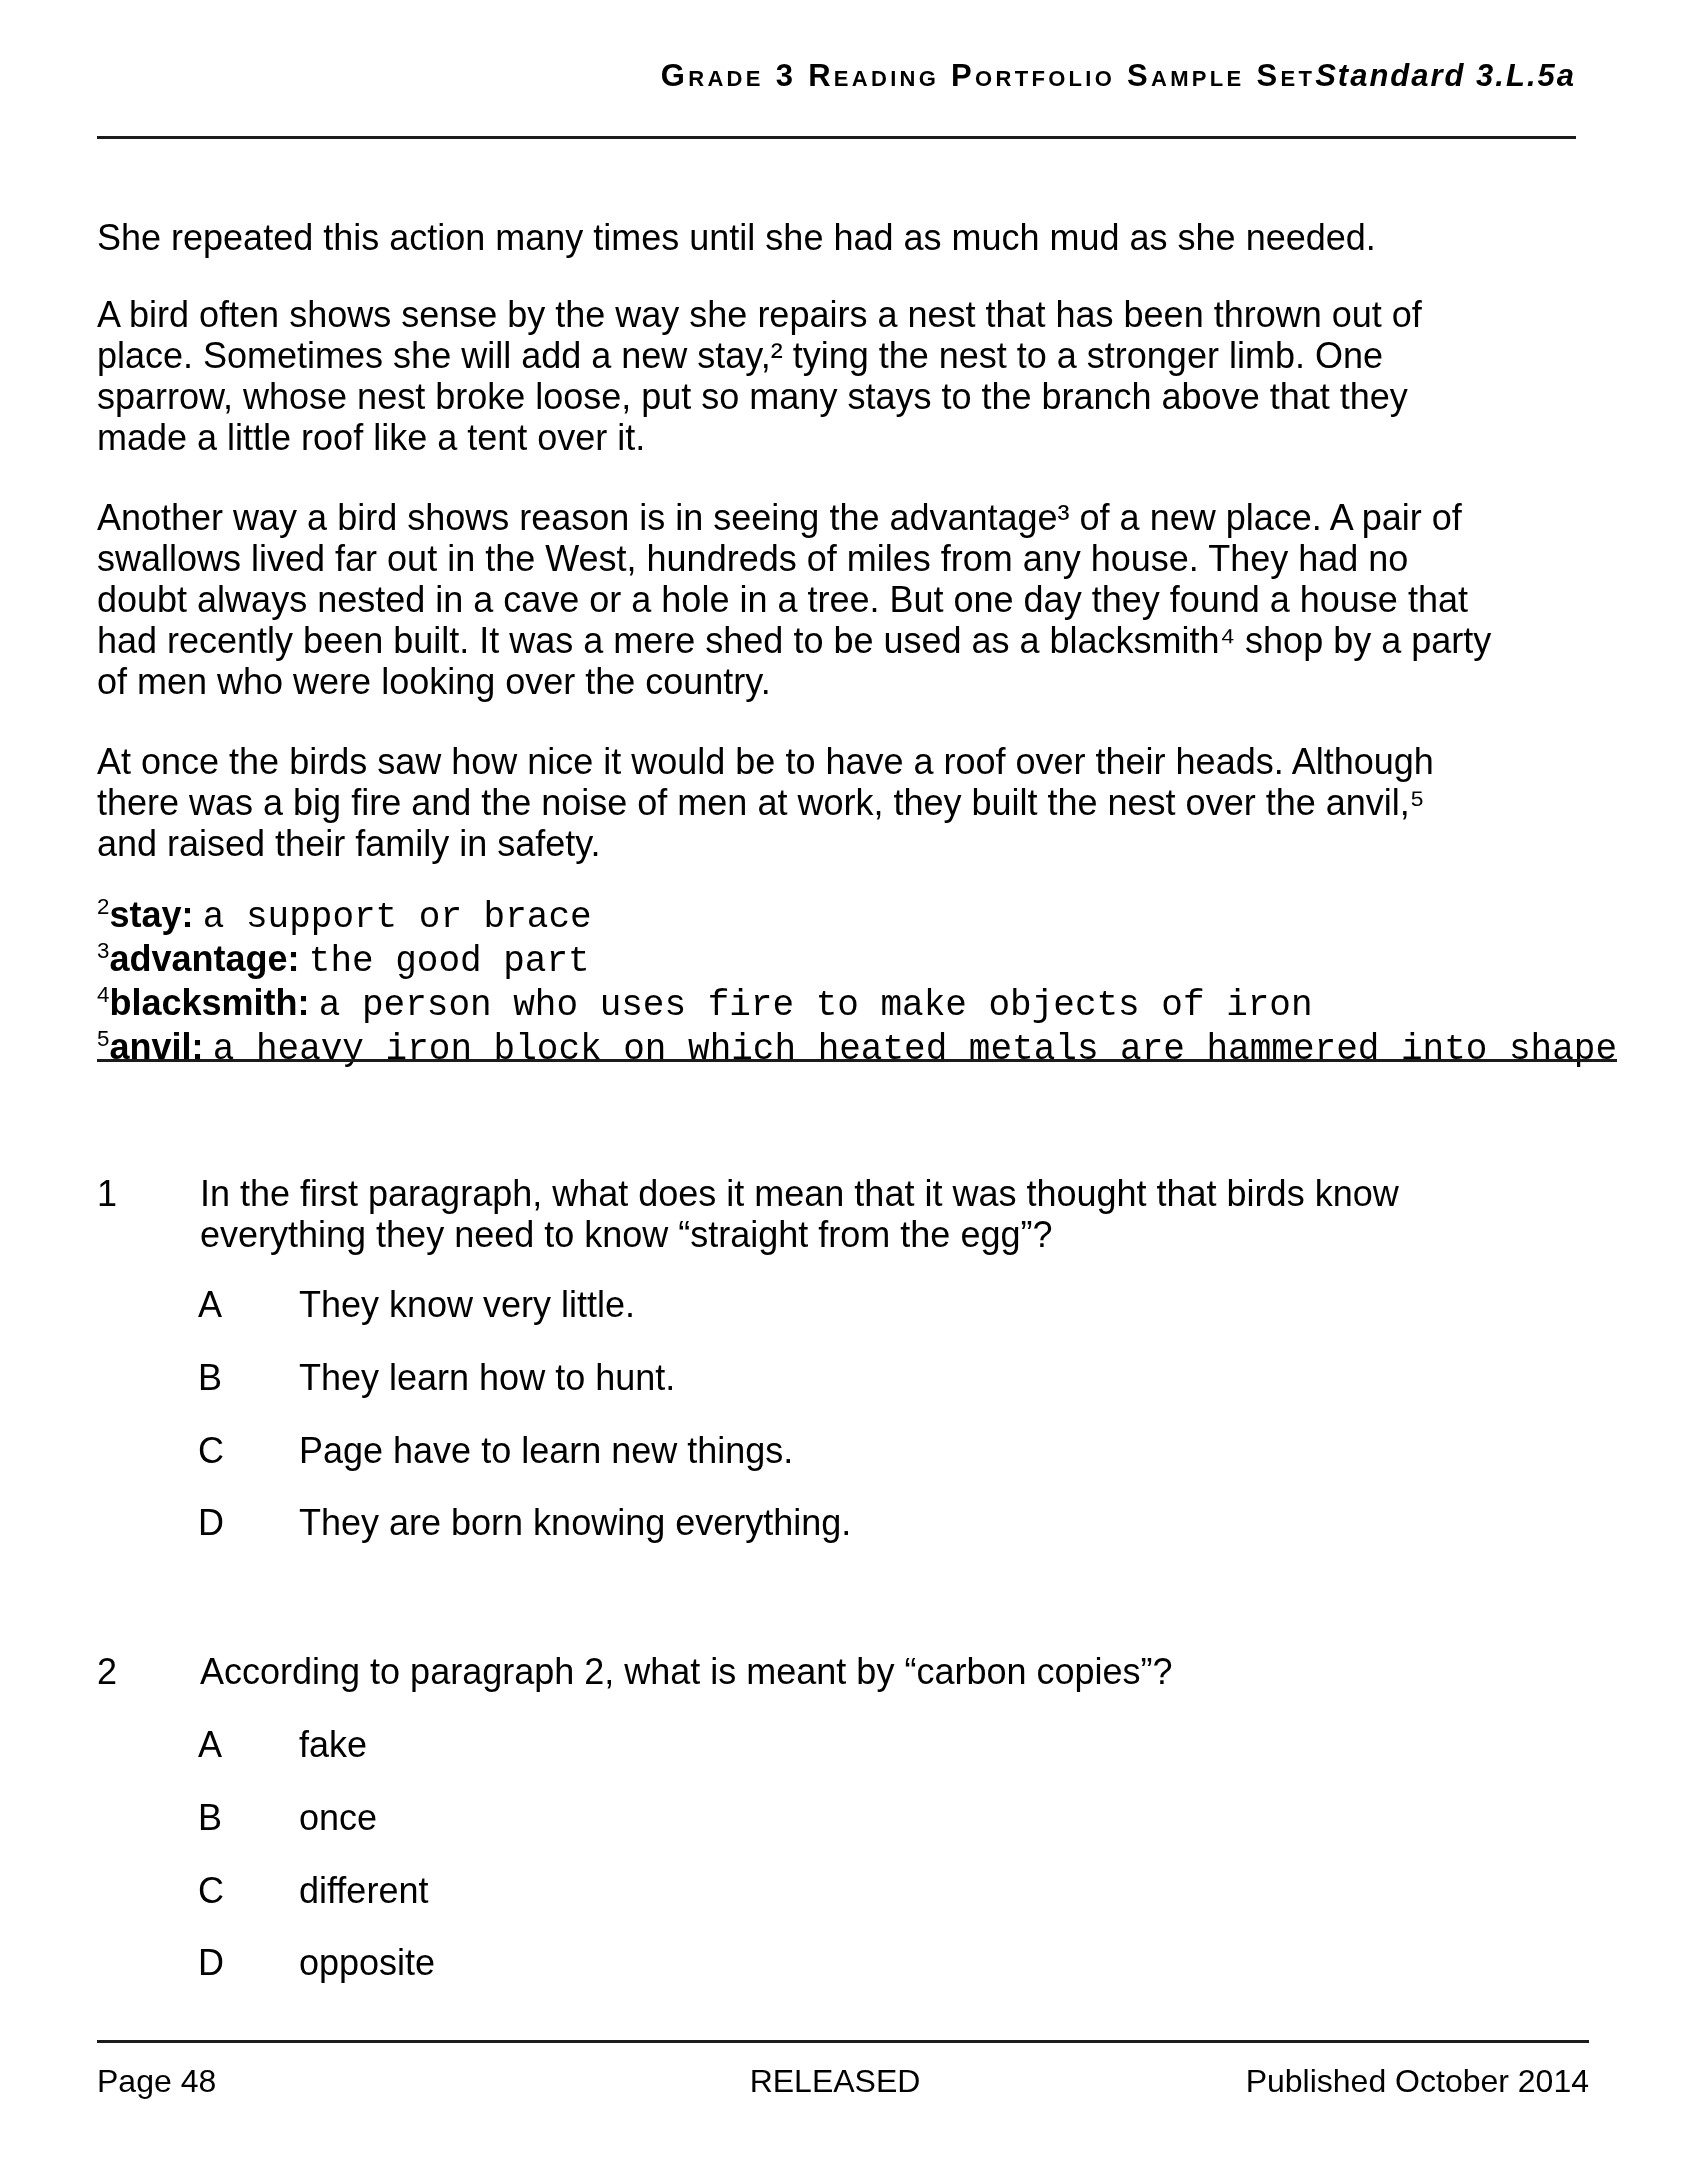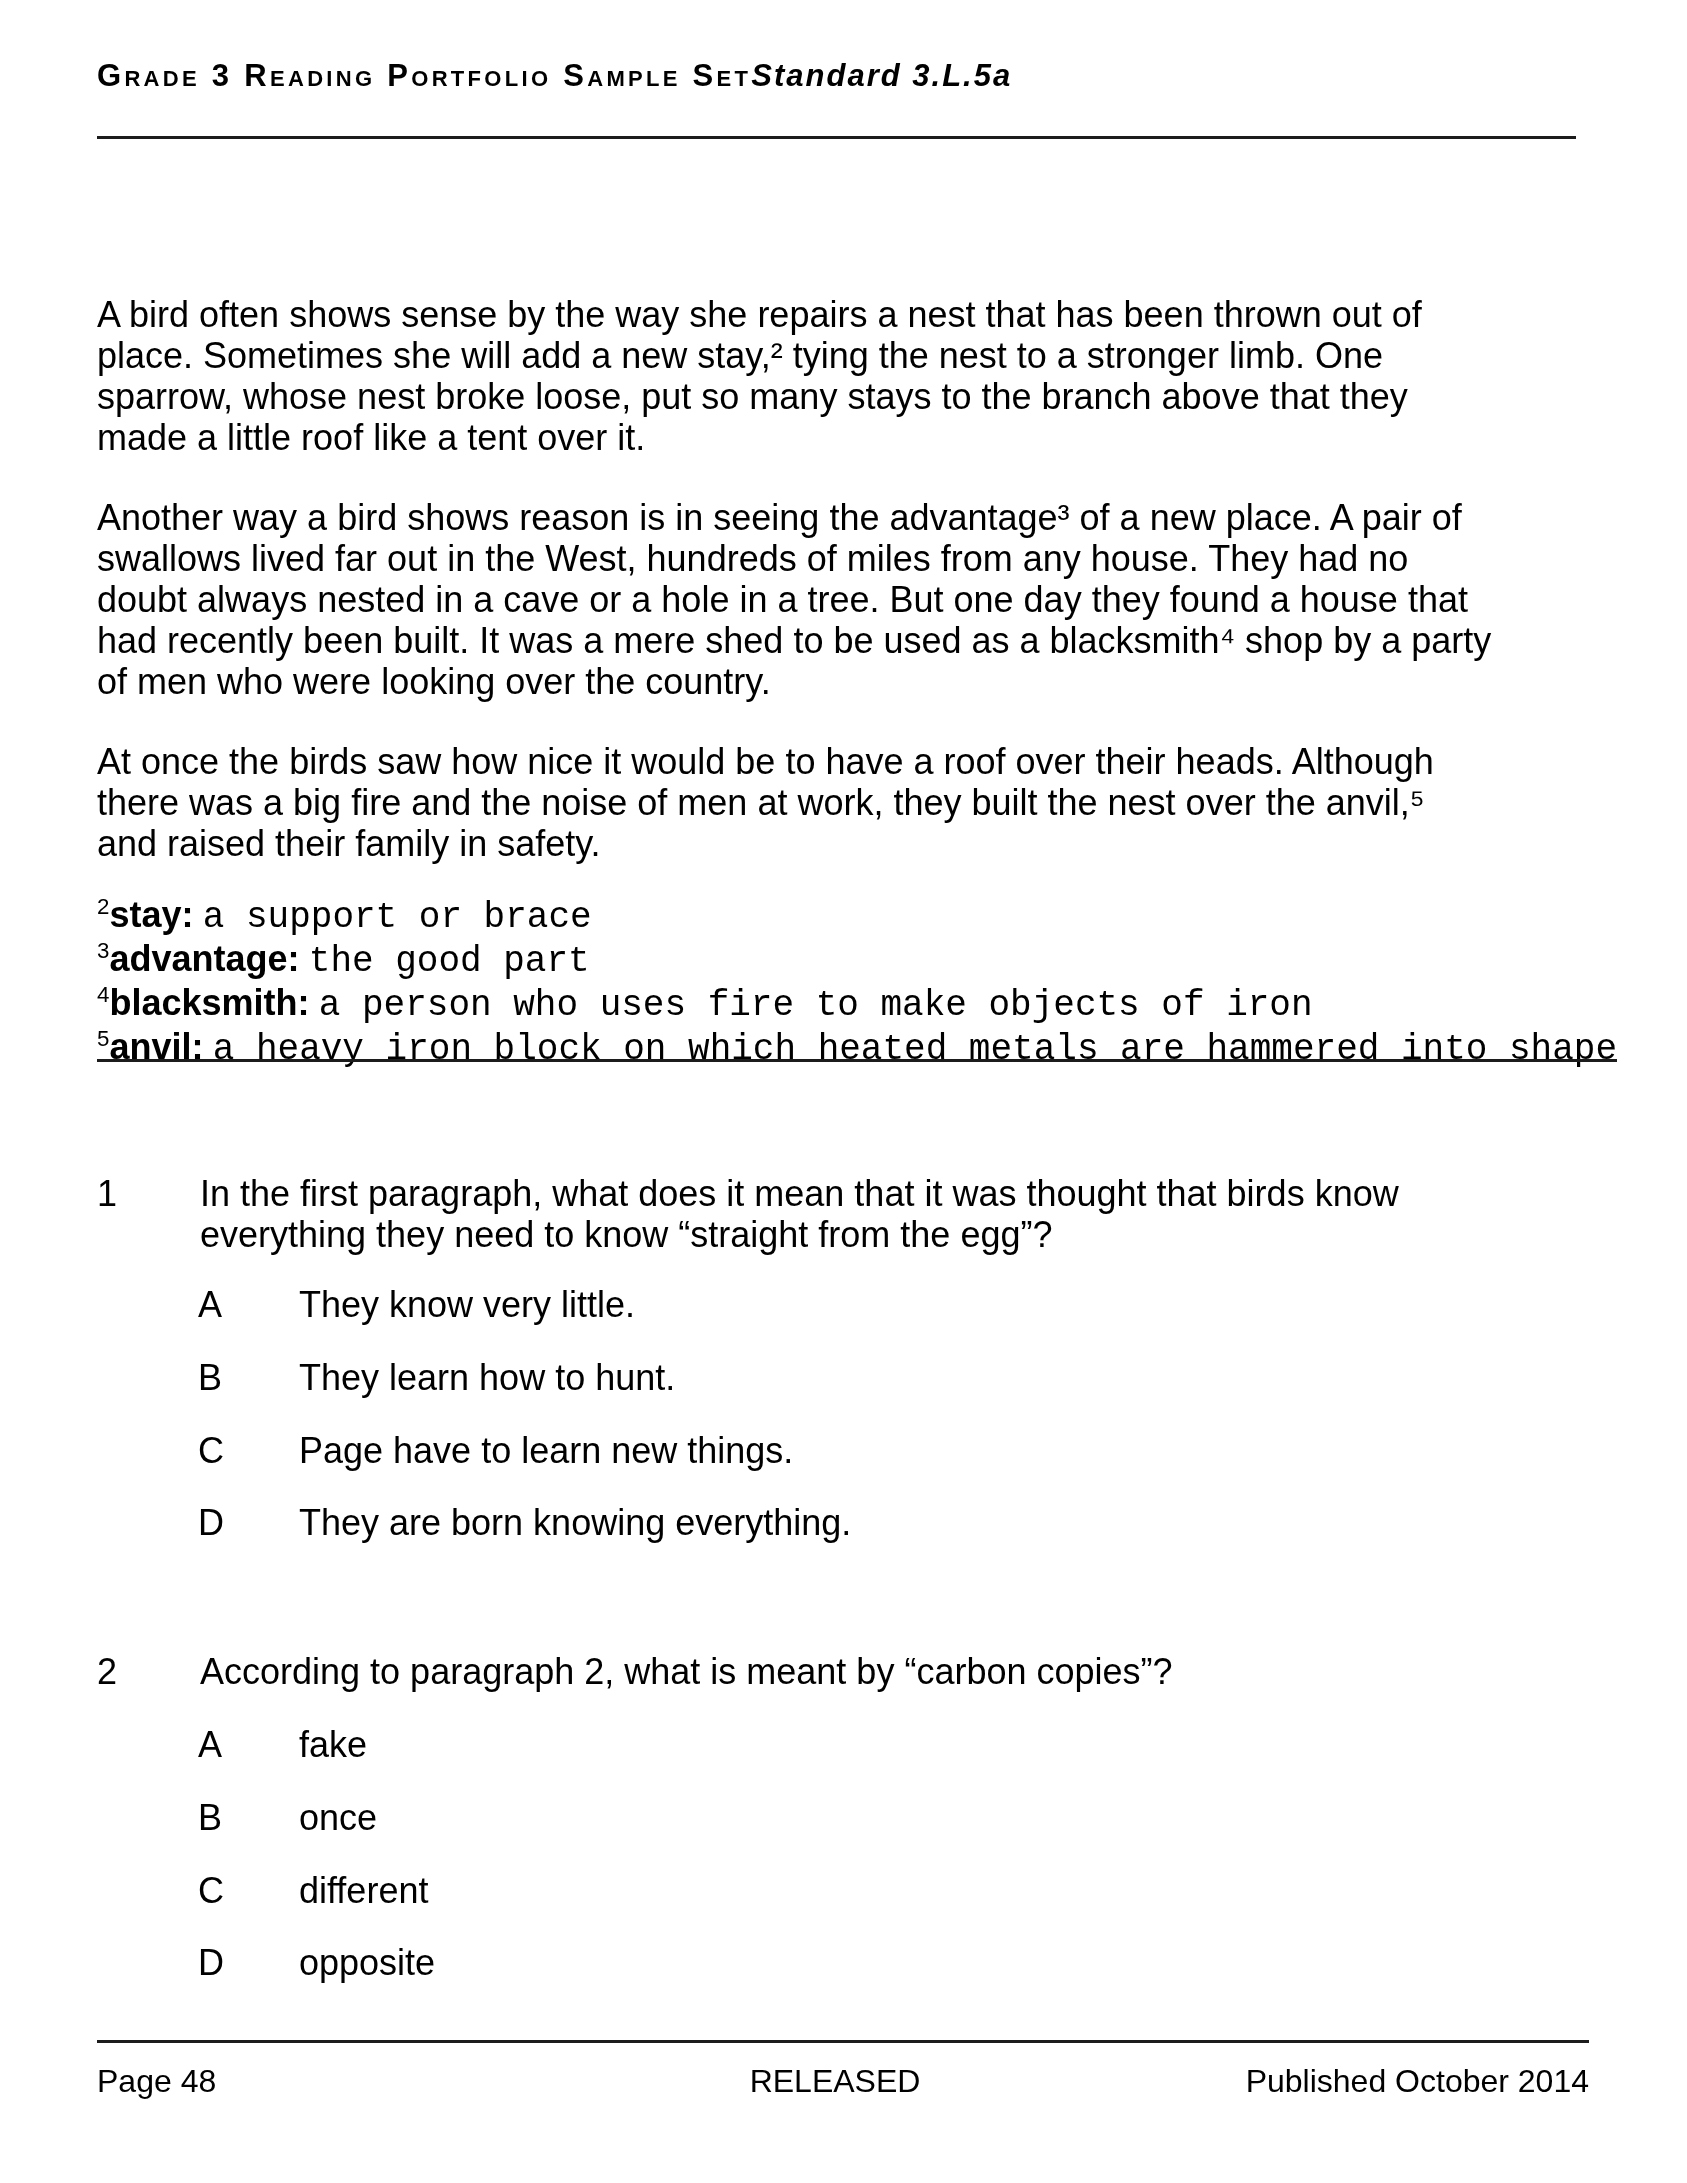--- a/index.html
+++ b/index.html
@@ -7,21 +7,21 @@
     position:relative;
     width:1687px;height:2183px;
     background:#ffffff;
     overflow:hidden;
     font-family:"Liberation Sans","DejaVu Sans",sans-serif;
     color:#000;
   }
   
   .header{
     position:absolute;left:97px;top:58px;width:1479px;
-    display:flex;justify-content:flex-start;align-items:baseline;
+    display:flex;justify-content:flex-end;align-items:baseline;
   }
   .header-left{
     font-size:31px;font-weight:700;
     font-variant:small-caps;
     letter-spacing:3.3px;
   }
   .header-right{
     font-size:31px;font-weight:700;
     letter-spacing:2px;
     font-style:italic;
@@ -83,20 +83,21 @@
 <body>
 
 <div class="page">
 
   <div class="header">
     <span class="header-left">Grade 3 Reading Portfolio Sample Set</span>
     <span class="header-right">Standard 3.L.5a</span>
   </div>
   <div class="rule rule-header"></div>
 
+  <div class="para p1">She repeated this action many times until she had as much mud as she needed.</div>
   <div class="para p2">A bird often shows sense by the way she repairs a nest that has been thrown out of
 place. Sometimes she will add a new stay,² tying the nest to a stronger limb. One
 sparrow, whose nest broke loose, put so many stays to the branch above that they
 made a little roof like a tent over it.</div>
   <div class="para p3">Another way a bird shows reason is in seeing the advantage³ of a new place. A pair of
 swallows lived far out in the West, hundreds of miles from any house. They had no
 doubt always nested in a cave or a hole in a tree. But one day they found a house that
 had recently been built. It was a mere shed to be used as a blacksmith⁴ shop by a party
 of men who were looking over the country.</div>
   <div class="para p4">At once the birds saw how nice it would be to have a roof over their heads. Although

